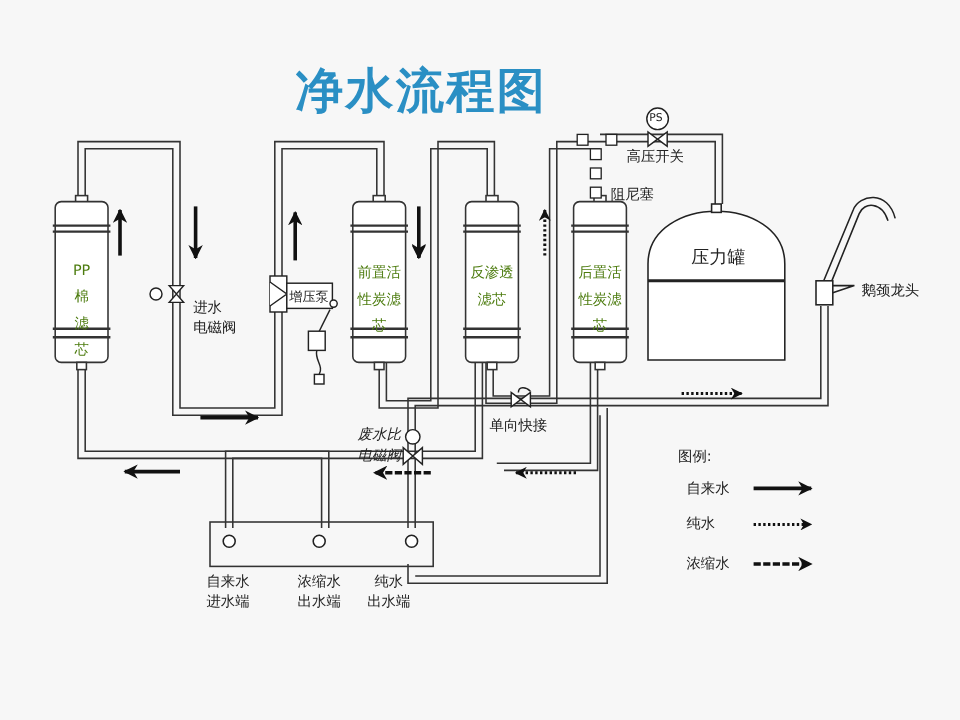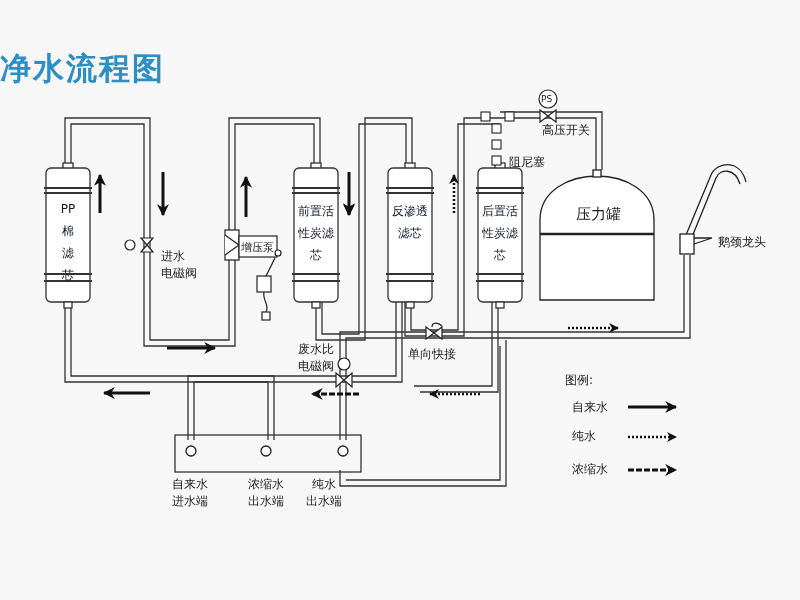--- a/index.html
+++ b/index.html
@@ -1,20 +1,20 @@
 <!DOCTYPE html>
 <html><head>
 <meta charset="utf-8">
 <style>
   html,body{margin:0;padding:0;background:#f7f7f7;}
   body{width:800px;height:600px;position:relative;overflow:hidden;font-family:"DejaVu Sans",sans-serif;}
   #diagram{position:absolute;left:0;top:0;width:800px;height:600px;}
-  .title{position:absolute;left:0;width:702px;top:48px;text-align:left;font-size:31px;font-weight:bold;color:#2a8fc4;letter-spacing:2px;}
+  .title{position:absolute;left:0;width:702px;top:48px;text-align:center;font-size:40px;font-weight:bold;color:#2a8fc4;letter-spacing:2px;}
   .lbl{position:absolute;font-size:12px;color:#222;line-height:17px;white-space:nowrap;}
-  .vlbl{position:absolute;font-size:12px;color:#0f172a;text-align:center;line-height:22px;}
+  .vlbl{position:absolute;font-size:12px;color:#4d7c0f;text-align:center;line-height:22px;margin-top:16px;}
   .center{text-align:center;}
 </style>
 </head>
 <body>
 
 <svg id="diagram" viewBox="0 0 800 600" xmlns="http://www.w3.org/2000/svg">
   <defs>
     <marker id="ah" viewBox="0 0 10 10" refX="9" refY="5" markerWidth="4" markerHeight="4" orient="auto-start-reverse">
       <path d="M0,0 L10,5 L0,10 L3,5 z" fill="#111"></path>
     </marker>
@@ -188,26 +188,26 @@
       <div>性炭滤</div>
       <div>芯</div>
     </div>
   </div>
 
 <div class="lbl" style="left:161px;top:227px;margin-top:21px;">
   <div>进水</div>
   <div>电磁阀</div>
 </div>
 <div class="lbl" style="left:241px;top:239px;font-size:11px;">增压泵</div>
-<div class="lbl" style="left:298px;top:341px;">
+<div class="lbl" style="left:298px;top:354px;font-style:italic;">
   <div>废水比</div>
   <div>电磁阀</div>
 </div>
 <div class="lbl" style="left:408px;top:346px;">单向快接</div>
-<div class="lbl" style="left:522px;top:122px;margin-left:20px;">高压开关</div>
+<div class="lbl" style="left:522px;top:122px;">高压开关</div>
 <div class="lbl" style="left:541px;top:91px;font-size:9px;">PS</div>
 <div class="lbl" style="left:509px;top:154px;">阻尼塞</div>
 <div class="lbl" style="left:576px;top:206px;font-size:15px;">压力罐</div>
 <div class="lbl" style="left:718px;top:234px;">鹅颈龙头</div>
 
 <div id="port-labels">
     <div class="lbl center" style="left: 172px; top: 476px;">
       <div>自来水</div>
       <div>进水端</div>
     </div>

